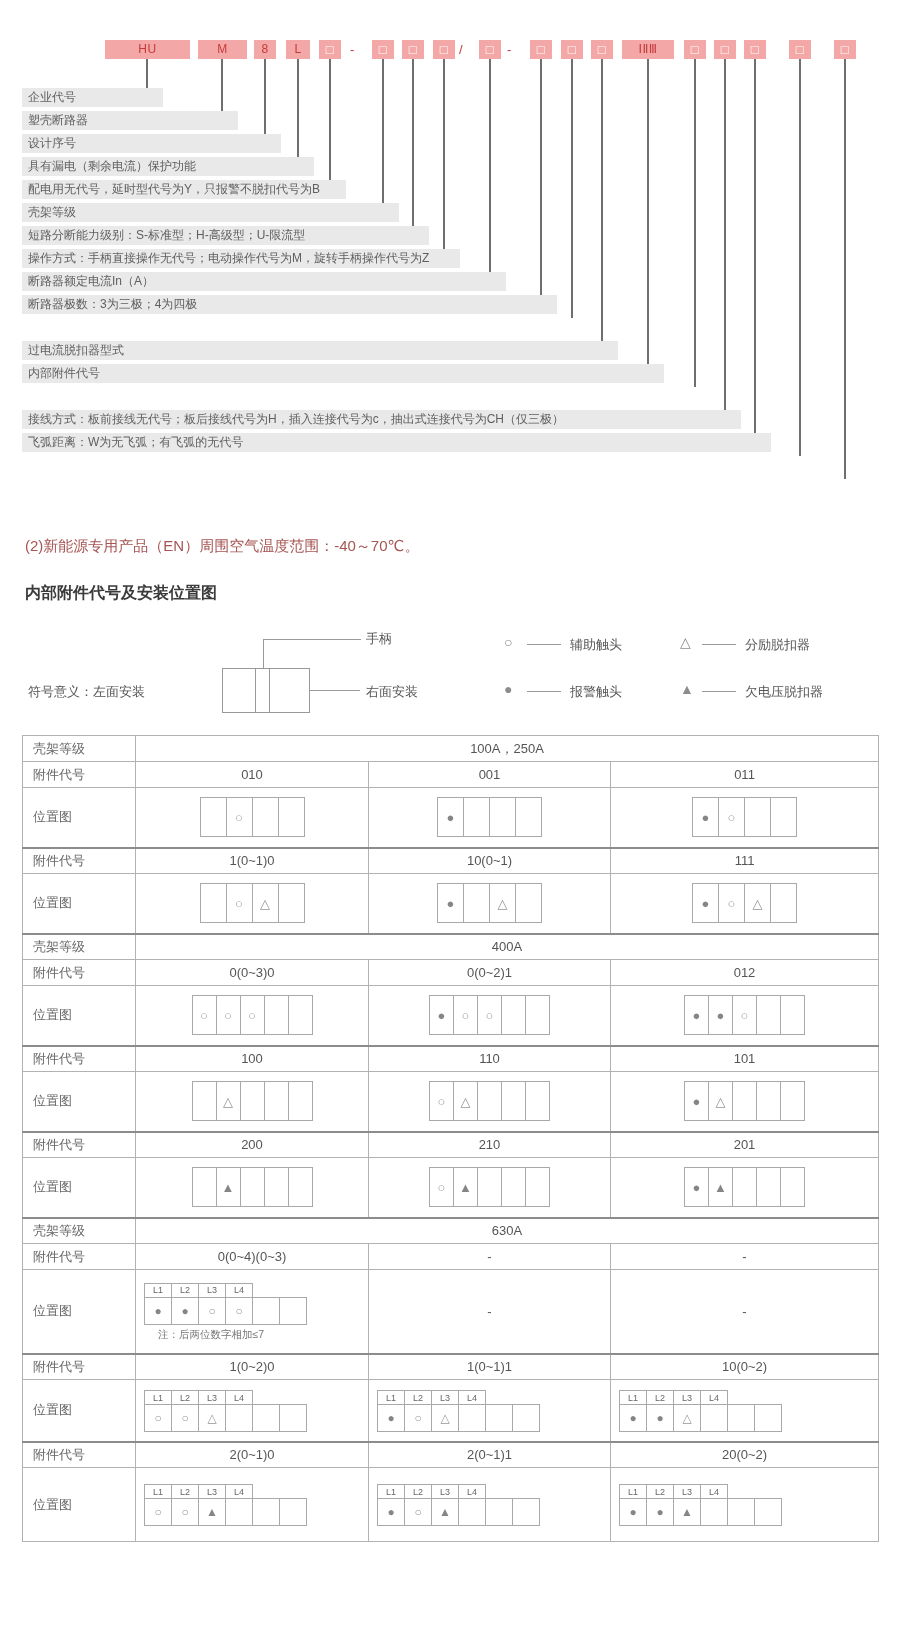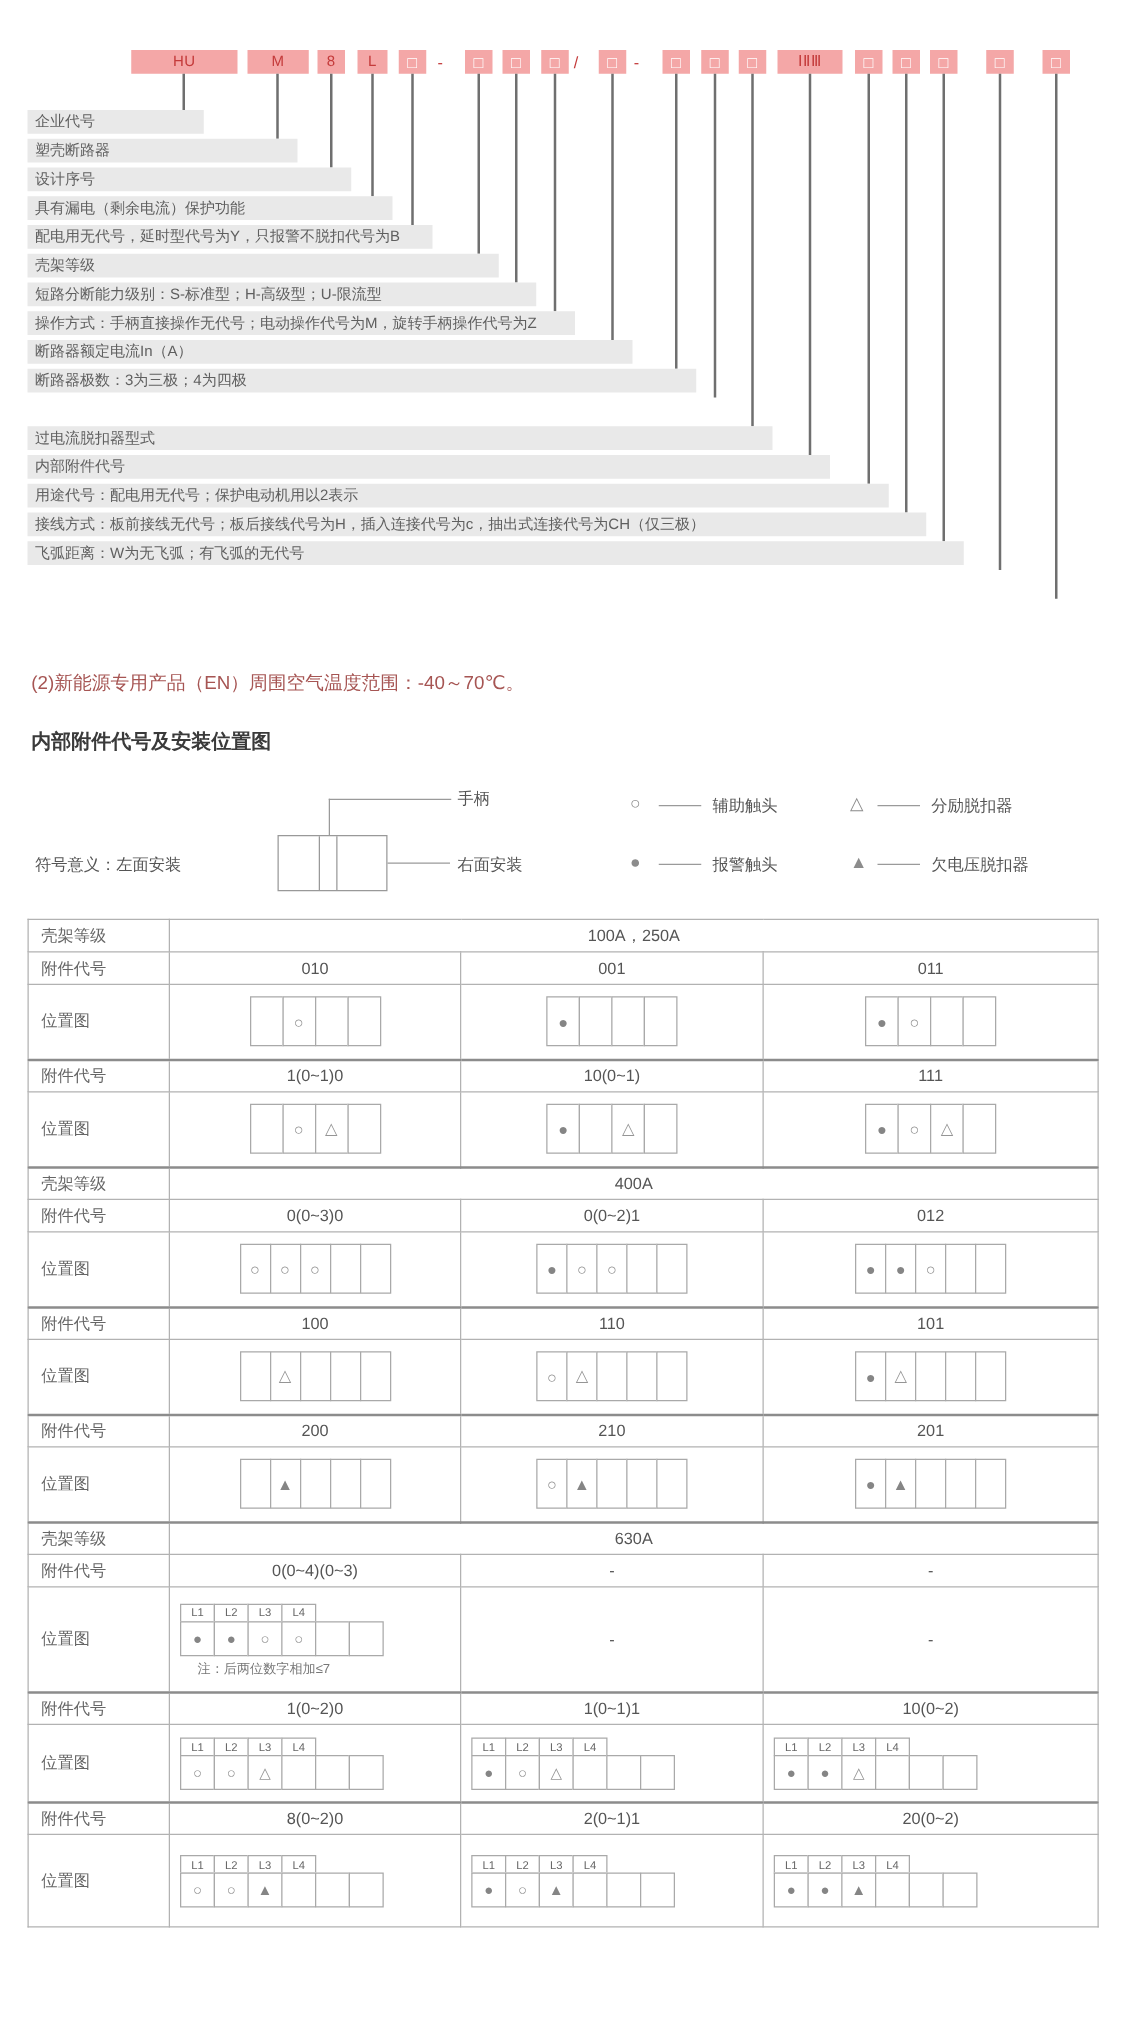--- a/index.html
+++ b/index.html
@@ -95,21 +95,20 @@
       <div class="cbox ph" style="left: 561px; width: 22px;">□</div>
       <div class="cline" style="left: 571px; height: 259px;"></div>
       <div class="cbox ph" style="left: 591px; width: 22px;">□</div>
       <div class="cline" style="left: 601px; height: 282px;"></div>
       <div class="cbar" style="top: 341px; width: 596px;">过电流脱扣器型式</div>
       <div class="cbox" style="left: 622px; width: 52px;">ⅠⅡⅢ</div>
       <div class="cline" style="left: 647px; height: 305px;"></div>
       <div class="cbar" style="top: 364px; width: 642px;">内部附件代号</div>
       <div class="cbox ph" style="left: 684px; width: 22px;">□</div>
       <div class="cline" style="left: 694px; height: 328px;"></div>
-      <div class="cbar" style="top: 387px; width: 689px;">用途代号：配电用无代号；保护电动机用以2表示</div>
       <div class="cbox ph" style="left: 714px; width: 22px;">□</div>
       <div class="cline" style="left: 724px; height: 351px;"></div>
       <div class="cbar" style="top: 410px; width: 719px;">接线方式：板前接线无代号；板后接线代号为H，插入连接代号为c，抽出式连接代号为CH（仅三极）</div>
       <div class="cbox ph" style="left: 744px; width: 22px;">□</div>
       <div class="cline" style="left: 754px; height: 374px;"></div>
       <div class="cbar" style="top: 433px; width: 749px;">飞弧距离：W为无飞弧；有飞弧的无代号</div>
       <div class="cbox ph" style="left: 789px; width: 22px;">□</div>
       <div class="cline" style="left: 799px; height: 397px;"></div>
       <div class="cbox ph" style="left: 834px; width: 22px;">□</div>
       <div class="cline" style="left: 844px; height: 420px;"></div>
@@ -415,21 +414,21 @@
                 <span class="dcell"></span>
                 <span class="dcell"></span>
                 <span class="dcell"></span>
               </div>
         </div>
       </td>
     </tr>
 
     <tr class="r26 sep">
       <td class="h">附件代号</td>
-      <td class="cv">8(0~2)0</td>
+      <td class="cv">2(0~1)0</td>
       <td class="cv">2(0~1)1</td>
       <td class="cv">20(0~2)</td>
     </tr>
     <tr class="r74">
       <td class="h">位置图</td>
       <td class="pv pl">
         <div class="ldiag">
           <div class="drow hrow">
                 <span class="hcell">L1</span>
                 <span class="hcell">L2</span>

